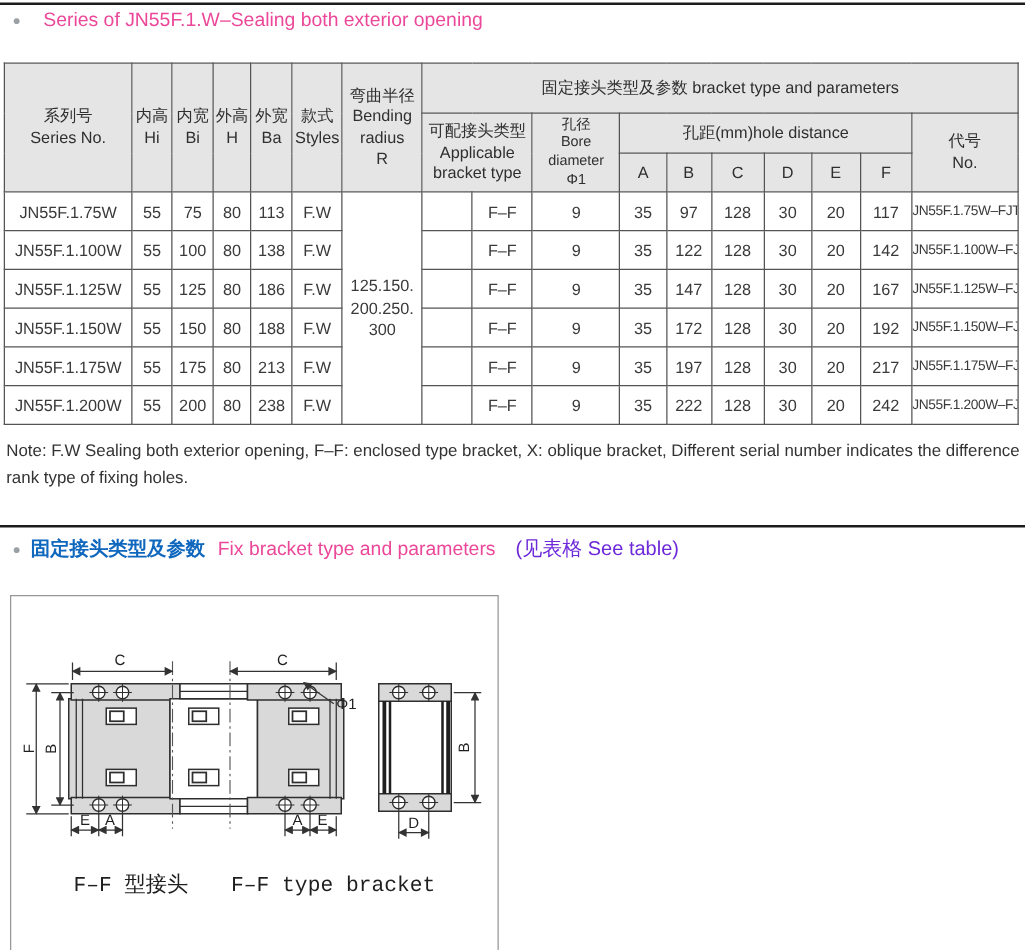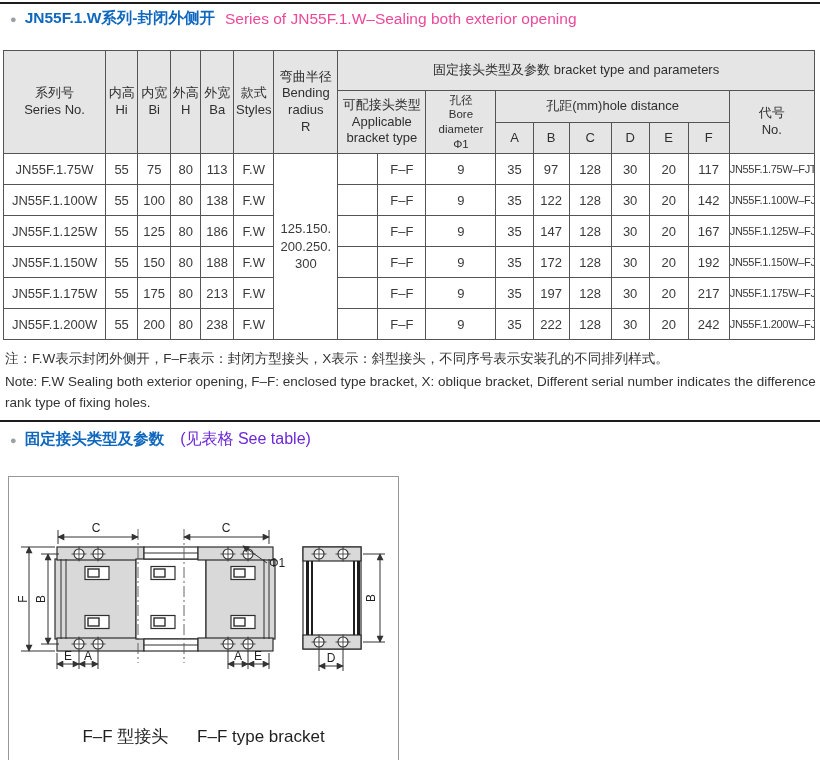--- a/index.html
+++ b/index.html
@@ -27,42 +27,41 @@
   td.c-series{text-align:left;padding-left:9px;}
   td.c-no{text-align:left;padding-left:5px;padding-right:2px;font-size:11px;letter-spacing:-0.3px;white-space:nowrap;margin-top:20px;}
   td.c-bending{white-space:pre-line;line-height:1.35;}
 
   .notes{position:absolute;left:5px;top:348px;width:812px;font-size:13.5px;line-height:21px;color:#333;}
   .notes .n-en{margin-top:2px;}
 
   .diagram-box{position:absolute;left:8px;top:476px;width:389px;height:310px;
                border:1px solid #979797;background:#fff;}
   .draw{position:absolute;left:0;top:0;}
-  .caption{position:absolute;left:0;top:248px;width:100%;text-align:center;font-size:17px;color:#1f1f1f;white-space:nowrap;}
+  .caption{position:absolute;left:0;top:219px;width:100%;text-align:center;font-size:17px;color:#1f1f1f;white-space:nowrap;font-family:Liberation Mono, monospace;}
   .caption .cap-en{margin-left:24px;}
 
   
   .dim{stroke:#333;stroke-width:1;fill:none;}
   .pl{stroke:#2e2e2e;stroke-width:1;}
   .cl{stroke:#555;stroke-width:0.9;stroke-dasharray:11 3 2 3;fill:none;}
   .part{fill:#d9d9d9;stroke:#2e2e2e;stroke-width:1.2;}
   .whitep{fill:#fff;stroke:#2e2e2e;stroke-width:1.2;}
   .bar{fill:#1e1e1e;}
   .dt{font-family:"Liberation Sans",sans-serif;font-size:12px;fill:#1f1f1f;}
 </style>
 </head>
 <body>
 
 <div class="page">
 
   <div class="topline"></div>
 
   <div class="title-row t1">
     <span class="bullet">●</span>
-    <span class="title-zh">JN55F.1.W系列-封闭外侧开</span>
     <span class="title-en">Series of JN55F.1.W–Sealing both exterior opening</span>
   </div>
 
   <table class="spec">
     <colgroup>
       <col style="width:102px">
         <col style="width:32px">
         <col style="width:33px">
         <col style="width:30px">
       <col style="width:33px">
@@ -228,29 +227,29 @@
       <td>128</td>
       <td>30</td>
       <td>20</td>
       <td>242</td>
       <td class="c-no">JN55F.1.200W–FJT</td>
     </tr>
       </tbody>
   </table>
 
   <div class="notes">
-    <div class="n-zh">注：F.W表示封闭外侧开，F–F表示：封闭方型接头，X表示：斜型接头，不同序号表示安装孔的不同排列样式。</div>
     <div class="n-en">Note: F.W Sealing both exterior opening, F–F: enclosed type bracket, X: oblique bracket, Different serial number indicates the difference rank type of fixing holes.</div>
   </div>
 
   <div class="sep2"></div>
 
   <div class="title-row t2">
     <span class="bullet">●</span>
     <span class="title-zh">固定接头类型及参数</span>
+    <span class="title-en">Fix bracket type and parameters</span>
     <span class="title-hint">(见表格 See table)</span>
   </div>
 
   <div class="diagram-box">
     <svg class="draw" width="388" height="300" viewBox="8 476 388 300">
       <defs>
         <marker id="ah" viewBox="0 0 10 10" refX="9" refY="5" markerWidth="9" markerHeight="7" orient="auto-start-reverse">
           <path d="M0,0 L10,5 L0,10 z" fill="#333"></path>
         </marker>
         <g id="hole">

